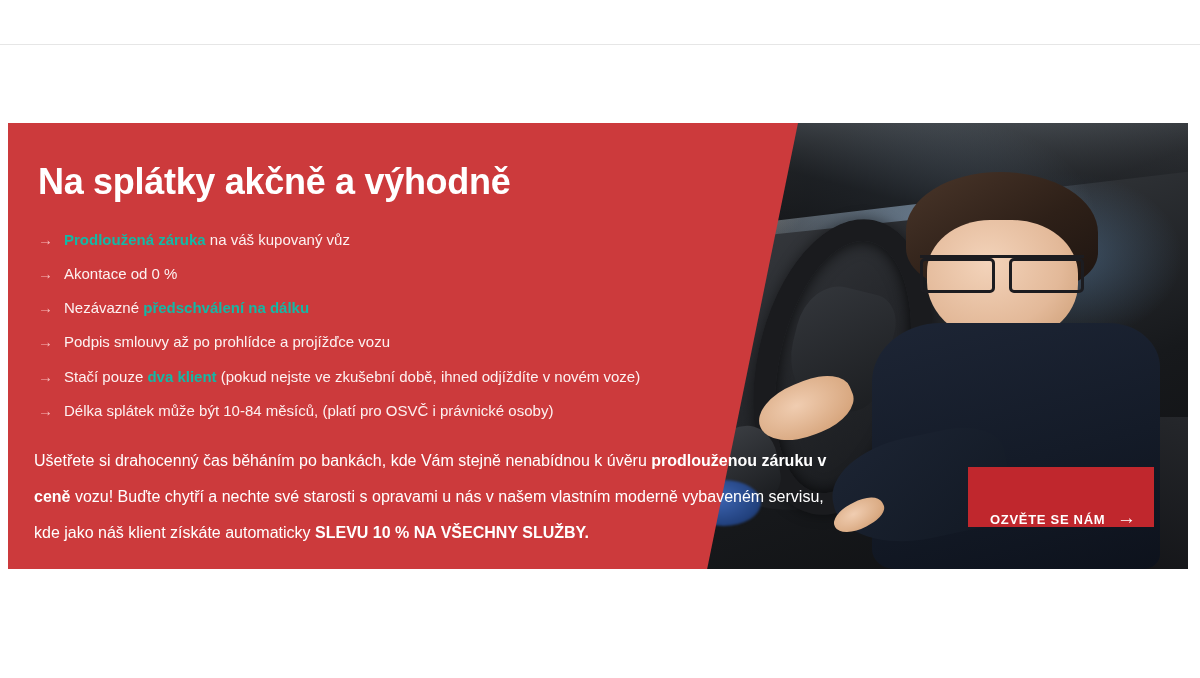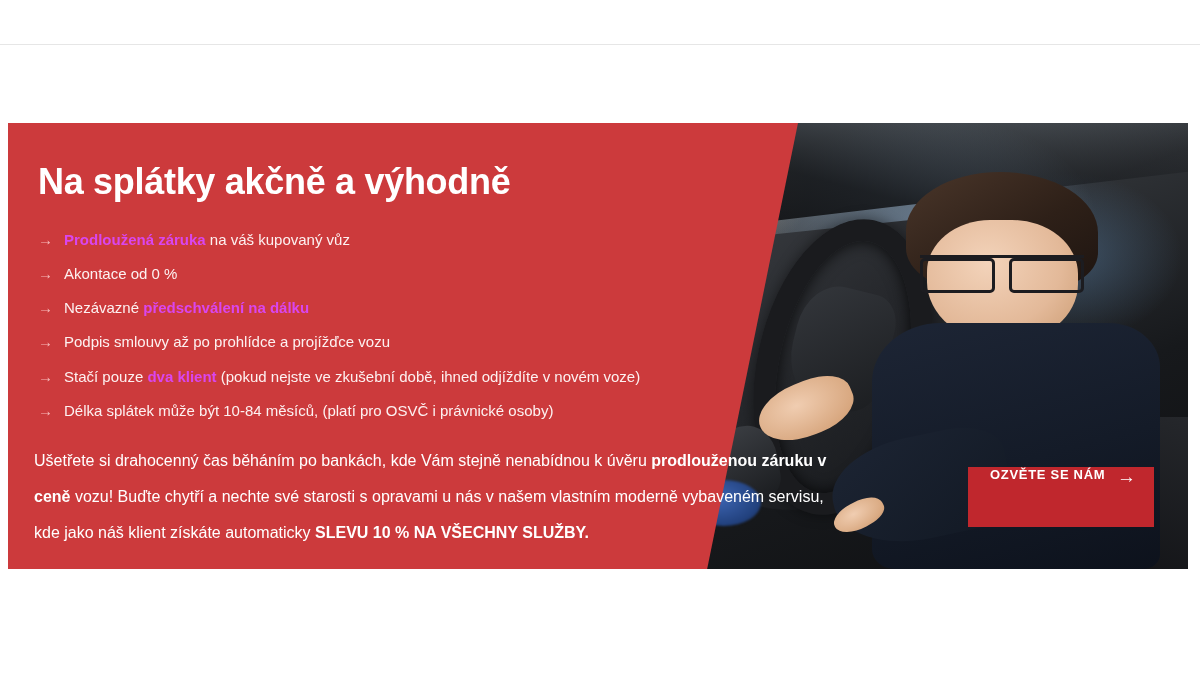--- a/index.html
+++ b/index.html
@@ -186,41 +186,41 @@
     line-height: 1.35;
     margin-bottom: 14px;
   }
   .bullet-arrow {
     flex: 0 0 26px;
     color: #f6b9b9;
     font-size: 15px;
     line-height: 1.35;
   }
   .bullet-text { color: #fdf1f1; }
-  .bullet-text b { color: #d946ef; font-weight: bold; }
+  .bullet-text b { color: #14b8a6; font-weight: bold; }
 
   .paragraph {
     color: #ffffff;
     font-size: 16px;
     line-height: 2.25;
     width: 800px;
     margin: 22px 0 0 -4px;
   }
   .paragraph b { font-weight: bold; }
 
   
   .cta {
     position: absolute;
     left: 960px;
     top: 344px;
     width: 186px;
     height: 60px;
     background: #c0272d;
     display: flex;
-    align-items: flex-start;
+    align-items: flex-end;
     justify-content: space-between;
     padding: 0 18px 0 22px;
     cursor: pointer;
     border: none;
   }
   .cta-label {
     color: #ffffff;
     font-size: 13px;
     font-weight: bold;
     letter-spacing: 0.7px;

